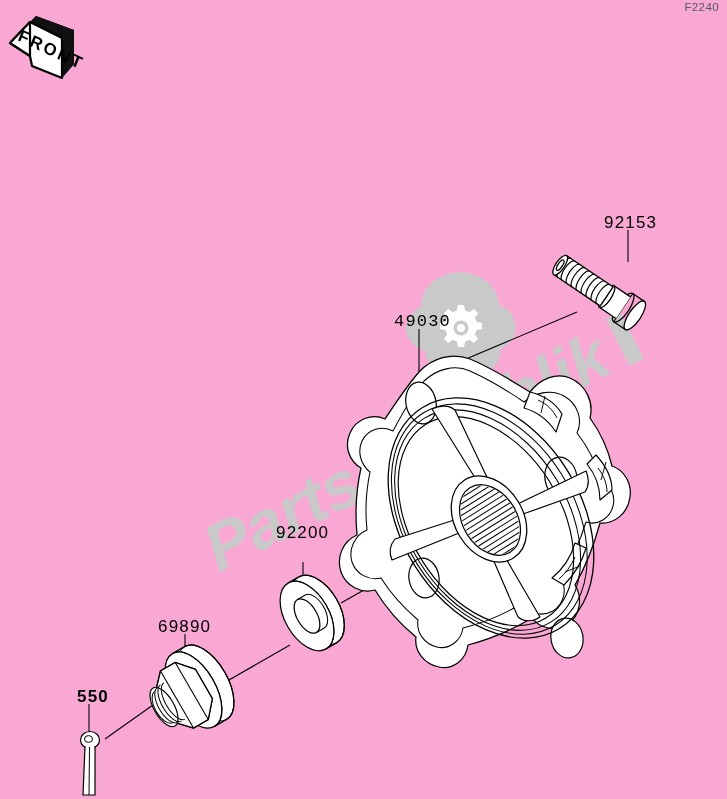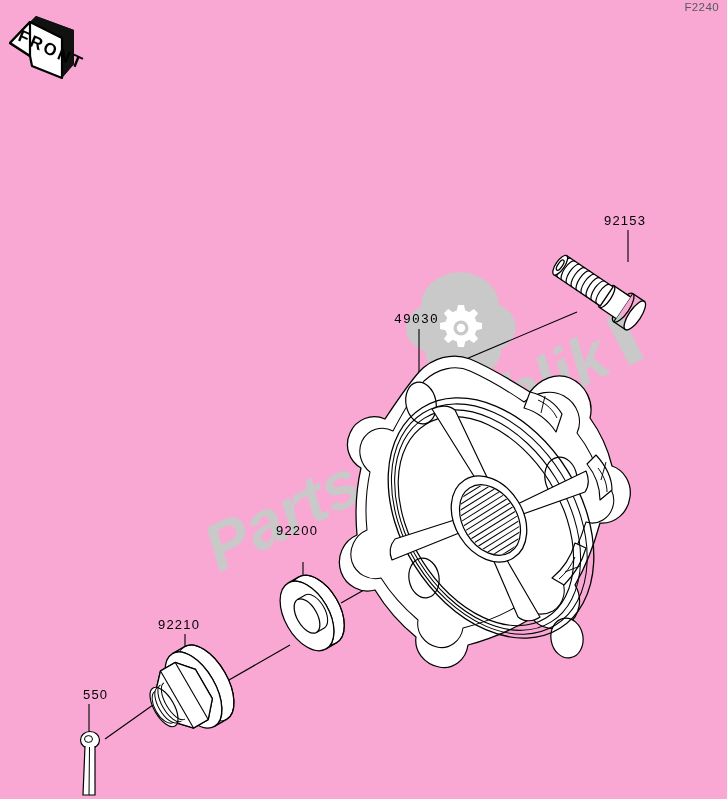--- a/index.html
+++ b/index.html
@@ -29,31 +29,31 @@
     position: absolute;
     right: 8px;
     top: 1px;
     font-size: 11.5px;
     color: #555a5e;
     letter-spacing: 0.4px;
     font-family: "Liberation Sans", sans-serif;
   }
   .part-label {
     position: absolute;
-    font-size: 13px;
+    font-size: 17px;
     color: #000000;
     letter-spacing: 1.2px;
     font-family: "Liberation Sans", sans-serif;
     white-space: nowrap;
   }
   #label-92153 { left: 604px; top: 213px; }
   #label-49030 { left: 394px; top: 312px; font-family: Liberation Mono, monospace; }
   #label-92200 { left: 276px; top: 523px; }
   #label-92210 { left: 158px; top: 617px; }
-  #label-550   { left: 83px;  top: 687px; }
+  #label-550   { left: 77px;  top: 687px; font-weight: bold; }
 </style>
 </head>
 <body>
 
 <div id="page">
 
   <span class="doc-code">F2240</span>
 
   <svg id="diagram-svg" viewBox="0 0 727 799">
 
@@ -308,17 +308,17 @@
     </g>
 
   </svg>
 
   <span class="part-label" id="label-92153">92153</span>
 
   <span class="part-label" id="label-49030">49030</span>
 
   <span class="part-label" id="label-92200">92200</span>
 
-  <span class="part-label" id="label-92210">92210</span>
+  <span class="part-label" id="label-92210">69890</span>
 
   <span class="part-label" id="label-550">550</span>
 
 </div>
 
 </body></html>

